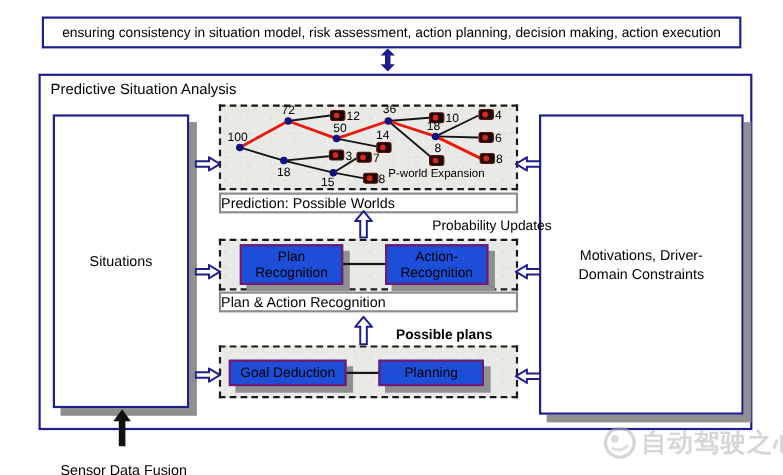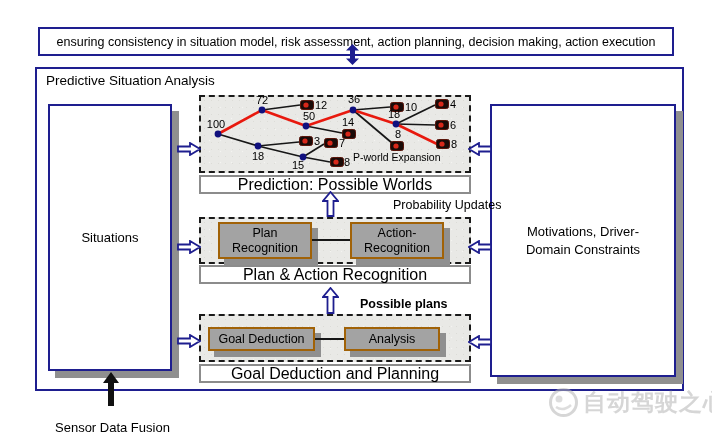--- a/index.html
+++ b/index.html
@@ -1,38 +1,38 @@
 <!DOCTYPE html>
 <html><head>
 <meta charset="utf-8">
 <style>
   html,body{margin:0;padding:0;background:#fff;}
   .stage{position:relative;width:712px;height:432px;background:#ffffff;overflow:hidden;
          font-family:"Liberation Sans",sans-serif;color:#000;}
   .abs{position:absolute;box-sizing:border-box;}
-  .banner{left:38px;top:27px;width:636px;height:29px;border:2px solid #1e1e8f;
+  .banner{left:38px;top:15px;width:636px;height:29px;border:2px solid #1e1e8f;
           display:flex;align-items:center;justify-content:center;font-size:12.5px;}
   .outer{left:35px;top:67px;width:649px;height:324px;border:2px solid #1e1e8f;}
   .panel-title{left:46px;top:73px;font-size:13.5px;}
   .white-box{background:#fff;border:2px solid #1e1e8f;box-shadow:7px 7px 0 #8f8f8f;
              display:flex;align-items:center;justify-content:center;text-align:center;font-size:13px;}
   .situations{left:48px;top:104px;width:124px;height:267px;}
   .motivations{left:490px;top:104px;width:186px;height:273px;line-height:18px;}
   .dashed{border:2px dashed #1a1a1a;background-color:#e9e9e6;
           background-image:radial-gradient(#dcdcd7 12%,transparent 13%),radial-gradient(#f4f4f0 12%,transparent 13%);
           background-size:7px 7px,11px 11px;background-position:0 0,3px 5px;}
   .tree-box{left:199px;top:95px;width:272px;height:78px;}
   .mid-box{left:199px;top:217px;width:272px;height:47px;}
   .bot-box{left:199px;top:314px;width:272px;height:48px;}
-  .bar{background:#fff;border:2px solid #8c8c8c;display:flex;align-items:center;justify-content:center;
-       font-size:16px;}
+  .bar{background:#fff;border:2px solid #8c8c8c;display:flex;align-items:center;
+       font-size:13px;}
   .bar1{left:199px;top:175px;width:272px;height:19px;}
   .bar2{left:199px;top:265px;width:272px;height:19px;}
   .bar3{left:199px;top:364px;width:272px;height:19px;}
-  .small-box{background:#a3a3a3;border:2px solid #a16207;box-shadow:6px 6px 0 #8f8f8f;
+  .small-box{background:#1d4ed8;border:2px solid #701a75;box-shadow:6px 6px 0 #8f8f8f;
              display:flex;flex-direction:column;align-items:center;justify-content:center;
              font-size:12.5px;line-height:15px;text-align:center;}
   .plan-box{left:218px;top:222px;width:94px;height:37px;}
   .action-box{left:350px;top:222px;width:94px;height:37px;}
   .goal-box{left:208px;top:327px;width:107px;height:24px;}
   .planning-box{left:344px;top:327px;width:96px;height:24px;}
   .connector{background:#161616;height:2px;}
   .flow-label{font-size:12.5px;white-space:nowrap;}
   .tree-svg{left:199px;top:95px;}
   .tree-svg text{font-family:"Liberation Sans",sans-serif;font-size:11px;fill:#000;}
@@ -194,27 +194,24 @@
   <svg class="abs" style="left:322px;top:287px;" width="17" height="27" viewBox="0 0 17 27">
     <polygon points="8.5,1 16,10 11.5,10 11.5,26 5.5,26 5.5,10 1,10" fill="#ffffff" stroke="#1e1e8f" stroke-width="1.8"></polygon>
   </svg>
   <div class="abs flow-label" style="left:360px;top:297px;font-weight:bold;">Possible plans</div>
 
   <div class="abs dashed bot-box"></div>
   <div class="abs small-box goal-box">
     <div>Goal Deduction</div>
   </div>
   <div class="abs small-box planning-box">
-    <div>Analysis</div>
+    <div>Planning</div>
   </div>
   <div class="abs connector" style="left:315px;top:338px;width:29px;"></div>
 
-  <div class="abs bar bar3">
-    <span>Goal Deduction and Planning</span>
-  </div>
 
   <svg class="abs" style="left:177px;top:142px;" width="24" height="14" viewBox="0 0 24 14">
     <polygon points="1,4.5 13,4.5 13,1 23,7 13,13 13,9.5 1,9.5" fill="#ffffff" stroke="#1e1e8f" stroke-width="1.8"></polygon>
   </svg>
   <svg class="abs" style="left:177px;top:240px;" width="24" height="14" viewBox="0 0 24 14">
     <polygon points="1,4.5 13,4.5 13,1 23,7 13,13 13,9.5 1,9.5" fill="#ffffff" stroke="#1e1e8f" stroke-width="1.8"></polygon>
   </svg>
   <svg class="abs" style="left:177px;top:334px;" width="24" height="14" viewBox="0 0 24 14">
     <polygon points="1,4.5 13,4.5 13,1 23,7 13,13 13,9.5 1,9.5" fill="#ffffff" stroke="#1e1e8f" stroke-width="1.8"></polygon>
   </svg>

